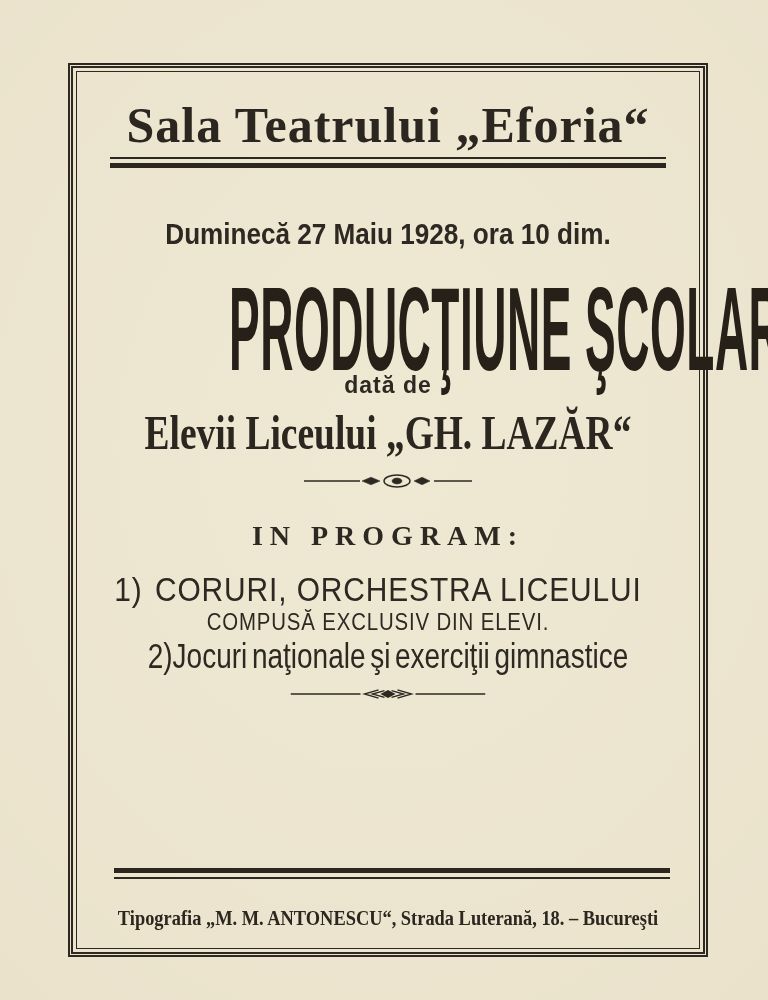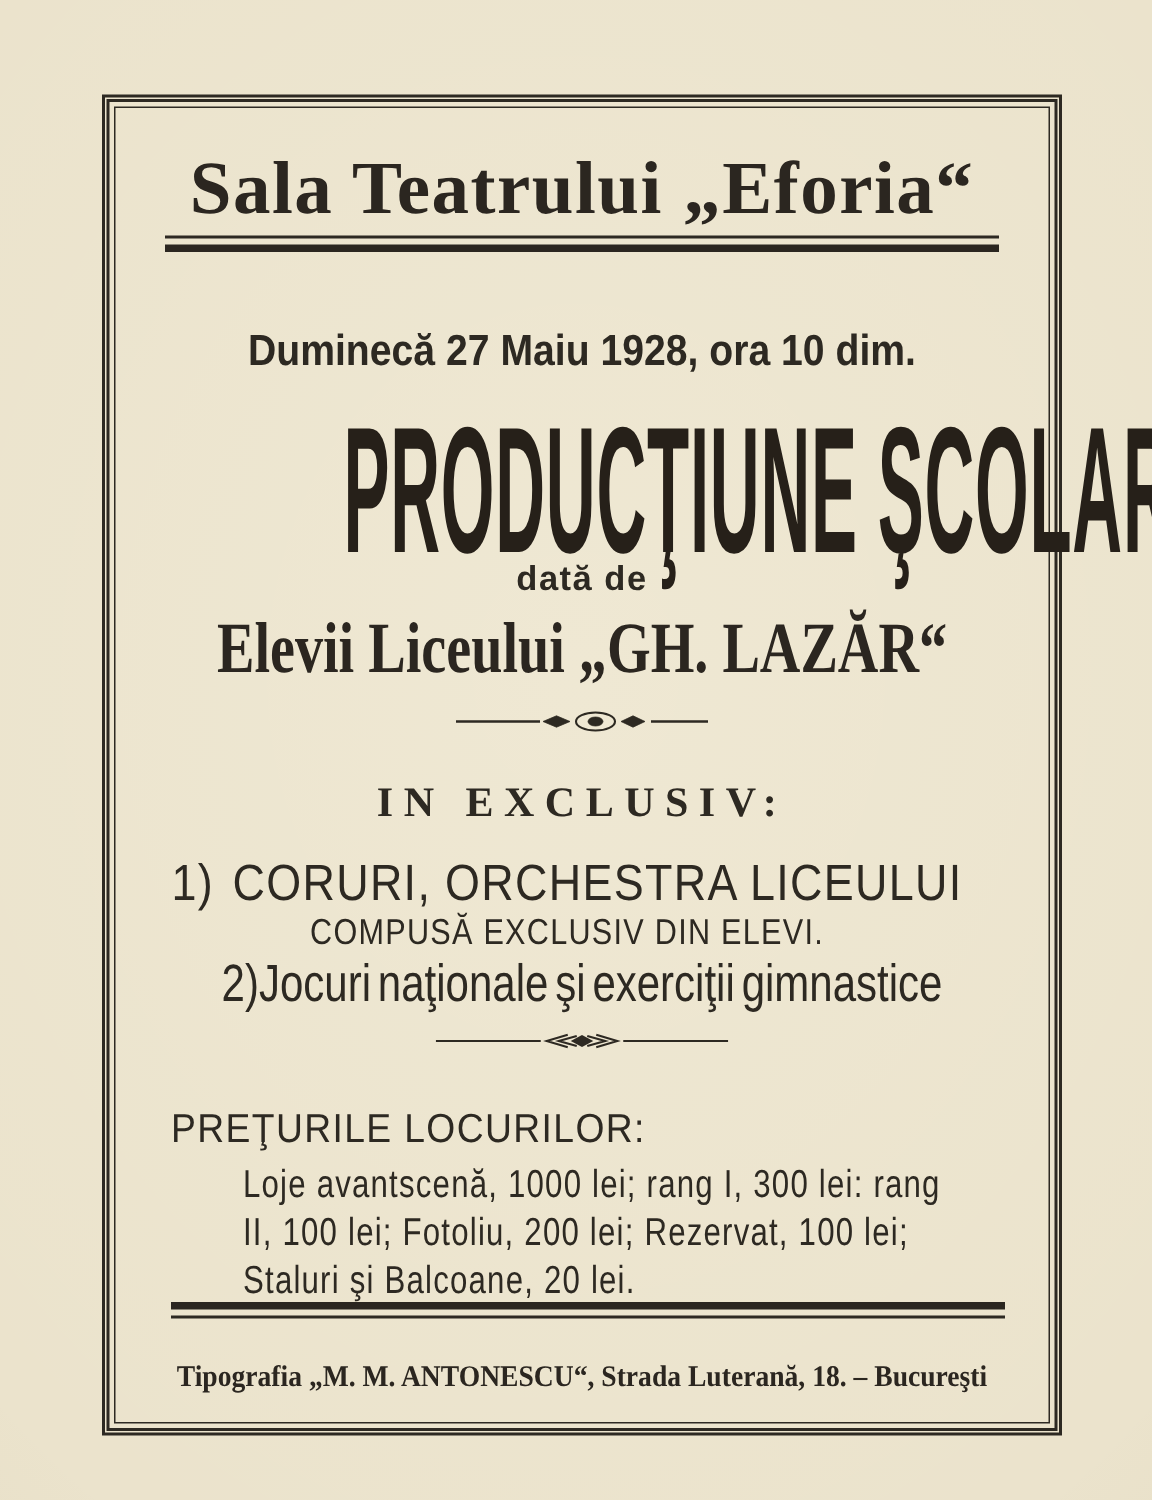--- a/index.html
+++ b/index.html
@@ -94,21 +94,21 @@
           <line x1="0" y1="8" x2="56" y2="8" stroke-width="1.6"></line>
           <path d="M58,8 L67,4.2 L76,8 L67,11.8 Z" stroke-width="0.5"></path>
           <ellipse cx="93" cy="8" rx="13" ry="6" fill="none" stroke-width="1.4"></ellipse>
           <ellipse cx="93" cy="8" rx="5" ry="3" stroke-width="0.5"></ellipse>
           <path d="M110,8 L118,4.2 L126,8 L118,11.8 Z" stroke-width="0.5"></path>
           <line x1="130" y1="8" x2="168" y2="8" stroke-width="1.6"></line>
         </g>
       </svg>
     </div>
 
-    <div class="blk in-program">IN EXCLUSIV:</div>
+    <div class="blk in-program">IN PROGRAM:</div>
 
     <div class="blk item1">
       <div class="item1-line"><span class="item-num">1)</span><span>CORURI, ORCHESTRA LICEULUI</span></div>
       <div class="item1-sub">COMPUSĂ EXCLUSIV DIN ELEVI.</div>
     </div>
 
     <div class="blk item2"><span>2)</span><span>Jocuri naţionale şi exerciţii gimnastice</span></div>
 
     <div class="divider divider2">
       <svg width="195" height="14" viewBox="0 0 195 14">
@@ -117,28 +117,20 @@
           <path d="M88,2.8 L74,7 L88,11.2"></path>
           <path d="M94,3.6 L82,7 L94,10.4"></path>
           <path d="M107,2.8 L121,7 L107,11.2"></path>
           <path d="M101,3.6 L113,7 L101,10.4"></path>
           <line x1="125" y1="7" x2="195" y2="7"></line>
         </g>
         <path d="M90,7 L97.5,3 L105,7 L97.5,11 Z" fill="#2d2922"></path>
       </svg>
     </div>
 
-    <div class="prices">
-      <div class="prices-heading">PREŢURILE LOCURILOR:</div>
-      <div class="price-lines">
-        <div class="price-line">Loje avantscenă, 1000 lei; rang I, 300 lei: rang</div>
-        <div class="price-line">II, 100 lei; Fotoliu, 200 lei; Rezervat, 100 lei;</div>
-        <div class="price-line">Staluri şi Balcoane, 20 lei.</div>
-      </div>
-    </div>
 
     <div class="bottom-rule">
       <div class="br-thick"></div>
       <div class="br-thin"></div>
     </div>
 
     <div class="blk footer">Tipografia „M. M. ANTONESCU“, Strada Luterană, 18. – Bucureşti</div>
   </div>
 </div>
 

